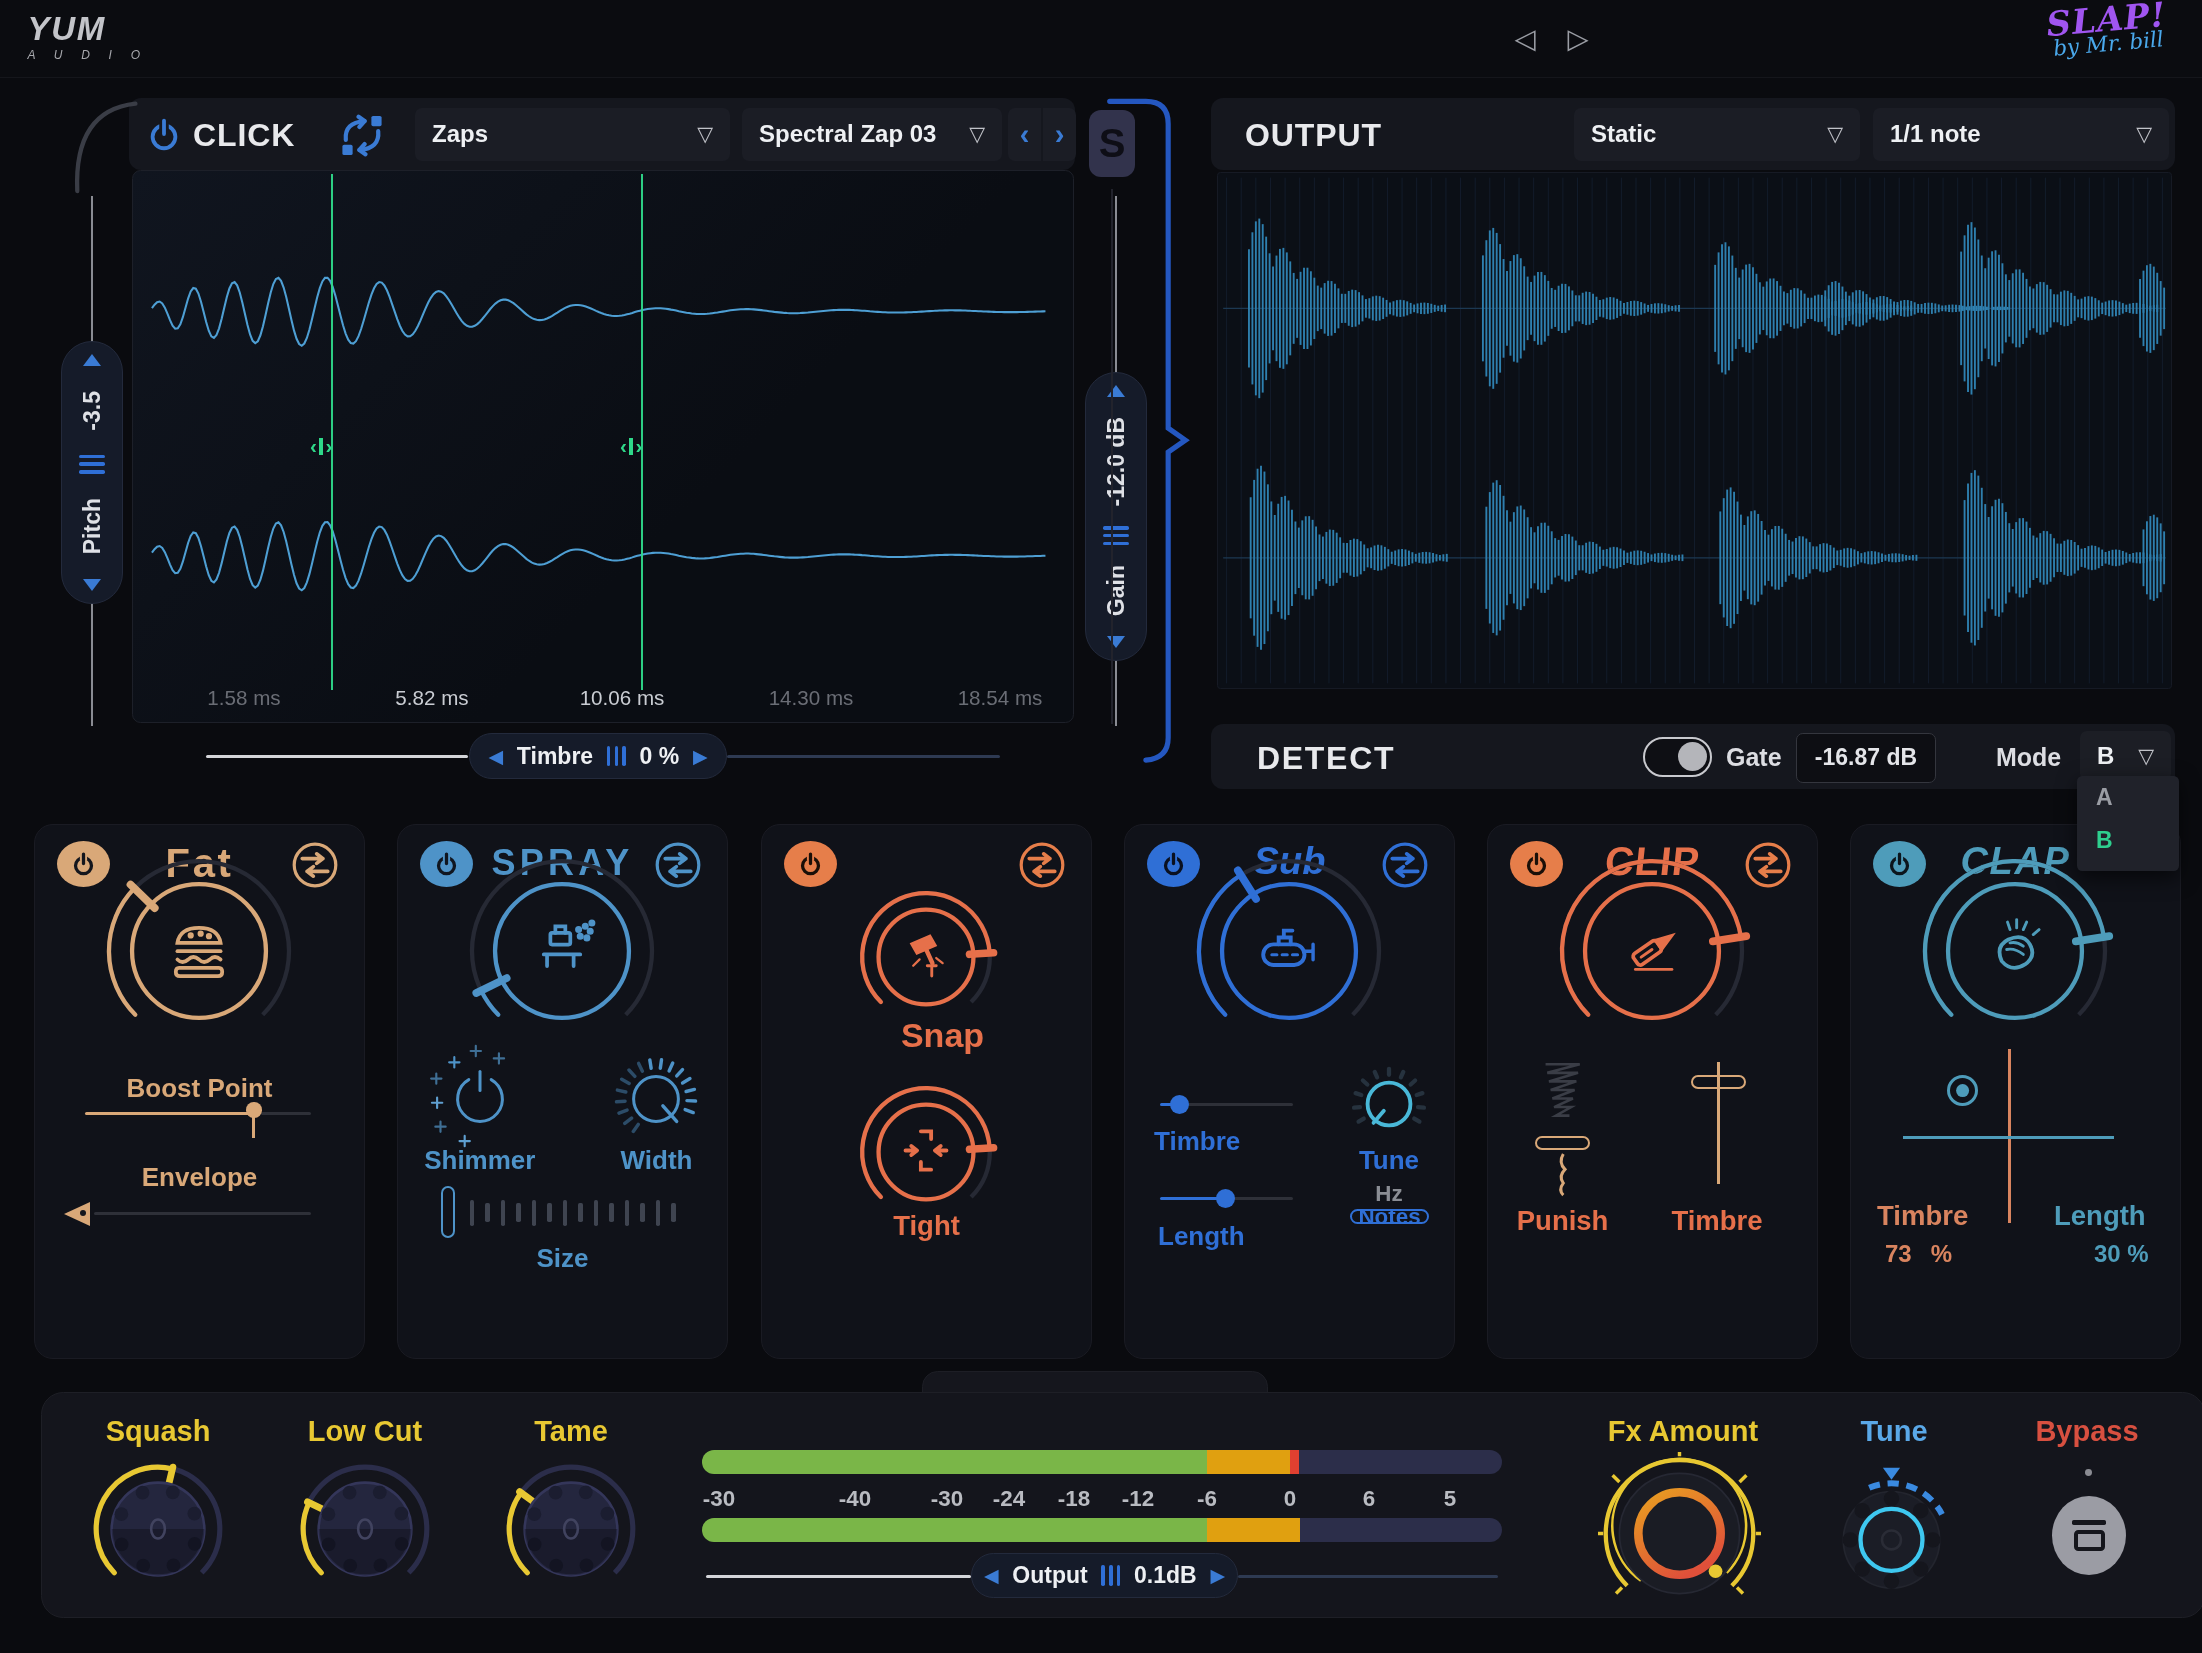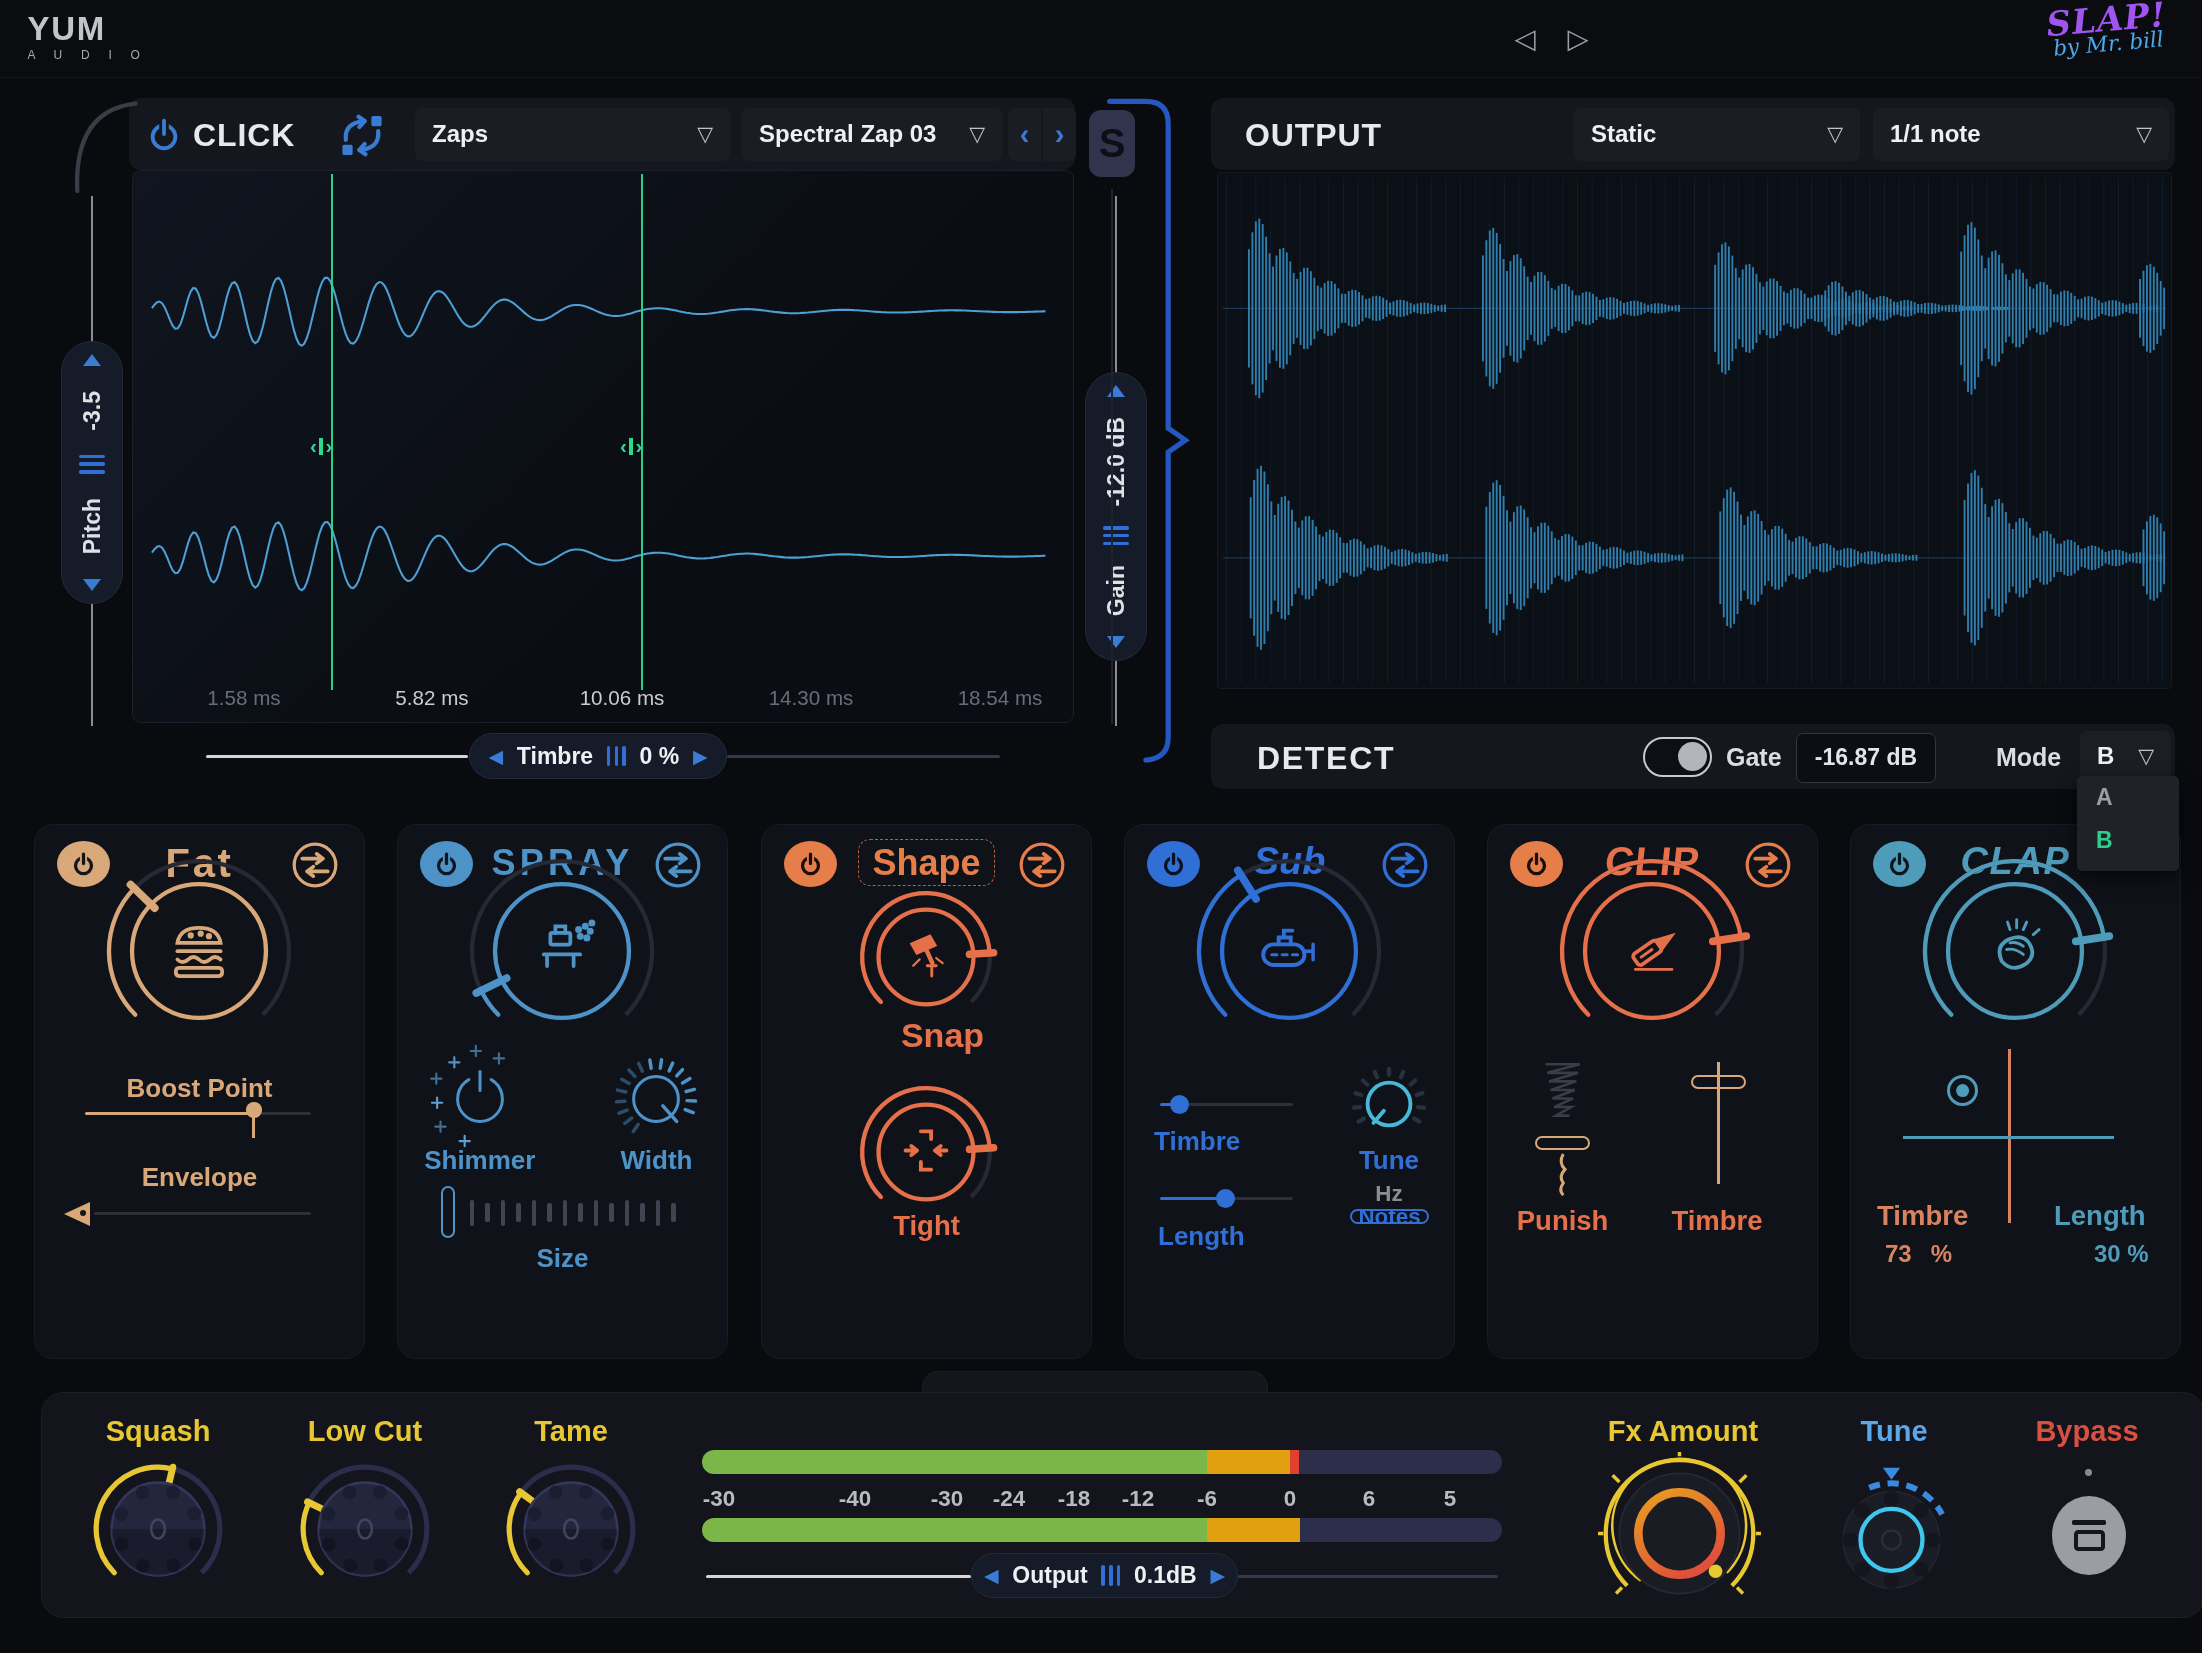--- a/index.html
+++ b/index.html
@@ -4,21 +4,21 @@
 <style>
   html,body{margin:0;padding:0;background:#050609;}
   .stage{position:relative;width:2203px;height:1654px;background:#0a0b0f;overflow:hidden;
          font-family:"Liberation Sans",sans-serif;color:#e8e9ec;}
   .a{position:absolute;}
   .fx{display:flex;align-items:center;}
   .lb{font-weight:bold;}
   .ctr{display:flex;align-items:center;justify-content:center;}
   
   .topbar{left:0;top:0;width:2203px;height:77px;background:#0b0c10;border-bottom:1.7px solid #15161b;}
-  .brand{color:#c3c4c9;line-height:1;}
+  .brand{color:#c3c4c9;line-height:1;font-style:italic;}
   .brand .b1{font-size:33px;font-weight:900;letter-spacing:1.7px;}
   .brand .b2{font-size:12px;letter-spacing:7.7px;color:#a8a9ae;margin-top:4.3px;}
   .presetbox{left:606px;top:8.6px;width:871px;height:52px;border:1.7px solid #3f7291;border-radius:8.6px;
              background:#0e1015;display:flex;align-items:center;padding:0 13.8px;box-sizing:border-box;}
   .presetname{flex:1;text-align:center;color:#58a0c8;font-size:23px;font-weight:bold;}
   .navbtn{font-size:27.5px;color:#9a9da4;}
   .slaplogo{left:2020px;top:1.7px;width:176px;height:74px;transform:rotate(-5deg);text-align:center;line-height:1;}
   .slap1{font-family:"DejaVu Serif",serif;font-style:italic;font-weight:bold;font-size:34px;color:#a055f0;letter-spacing:0.9px;}
   .slap2{font-family:"DejaVu Serif",serif;font-style:italic;font-size:21.5px;color:#4aa8eb;margin-top:-3.4px;}
   
@@ -949,23 +949,20 @@
   </div>
 
   <div class="a module" style="left:761px;top:824px;">
     <div class="a ctr pwoval" style="left:22.4px;top:15.5px;background:#e67e4a;color:#e67e4a;">
       <svg width="29" height="29" viewBox="0 0 40 40">
           <circle cx="20" cy="23" r="11" fill="none" stroke="#1a0f08" stroke-width="4.5"></circle>
           <rect x="15" y="7" width="10" height="9" fill="currentColor"></rect>
           <line x1="20" y1="7" x2="20" y2="20" stroke="#1a0f08" stroke-width="4.5" stroke-linecap="round"></line>
         </svg>
     </div>
-    <div class="a ctr" style="left:0;top:10.3px;width:329px;height:55px;">
-      <span class="mlogo" style="font-size:36px;color:#e67e4a;border:1.7px dashed #b86038;border-radius:12px;padding:1.7px 13.8px;">Shape</span>
-    </div>
     <svg class="a" style="left:255px;top:15.5px;" width="50" height="48" viewBox="0 0 60 60">
       <circle cx="30" cy="30" r="26" fill="none" stroke="#e67e4a" stroke-width="4"></circle>
       <path d="M14,22 h26 M40,22 l-8,-6 M40,22 l-8,6" stroke="#e67e4a" stroke-width="4.5" fill="none" stroke-linecap="round"></path>
       <path d="M46,38 h-26 M20,38 l8,-6 M20,38 l8,6" stroke="#e67e4a" stroke-width="4.5" fill="none" stroke-linecap="round"></path>
     </svg>
     <div class="a bigknob" style="left:91px;top:59px;width:146px;height:146px;">
         <svg width="146" height="146" viewBox="0 0 170 170" style="position:absolute;left:0;top:0;">
           <path d="M32.5,137.5 A74.29,74.29 0 1 1 137.5,137.5" fill="none" stroke="#262934" stroke-width="5"></path>
           <path d="M32.5,137.5 A74.29,74.29 0 1 1 159.1,80.3" fill="none" stroke="#e6704a" stroke-width="5" stroke-linecap="round"></path>
           <line x1="135.72969860600904" y1="81.808357892325" x2="163.59200999423248" y2="80.05540984241736" stroke="#e6704a" stroke-width="9" stroke-linecap="round"></line>

